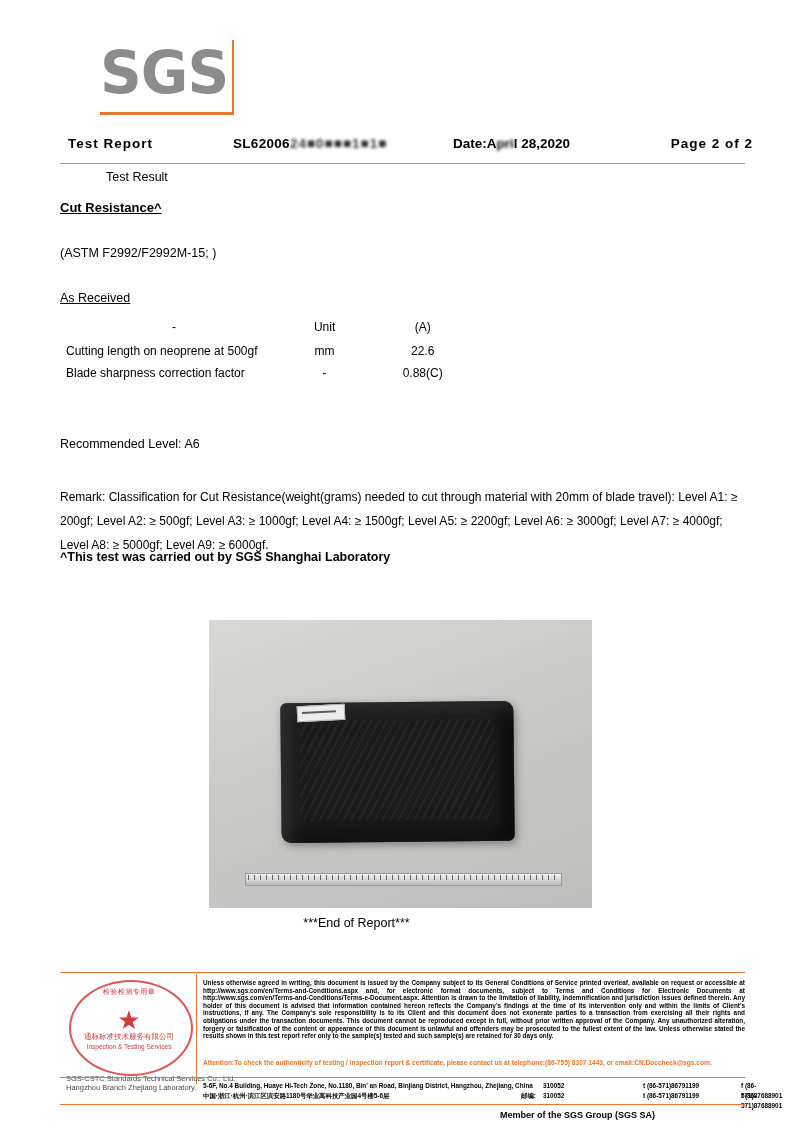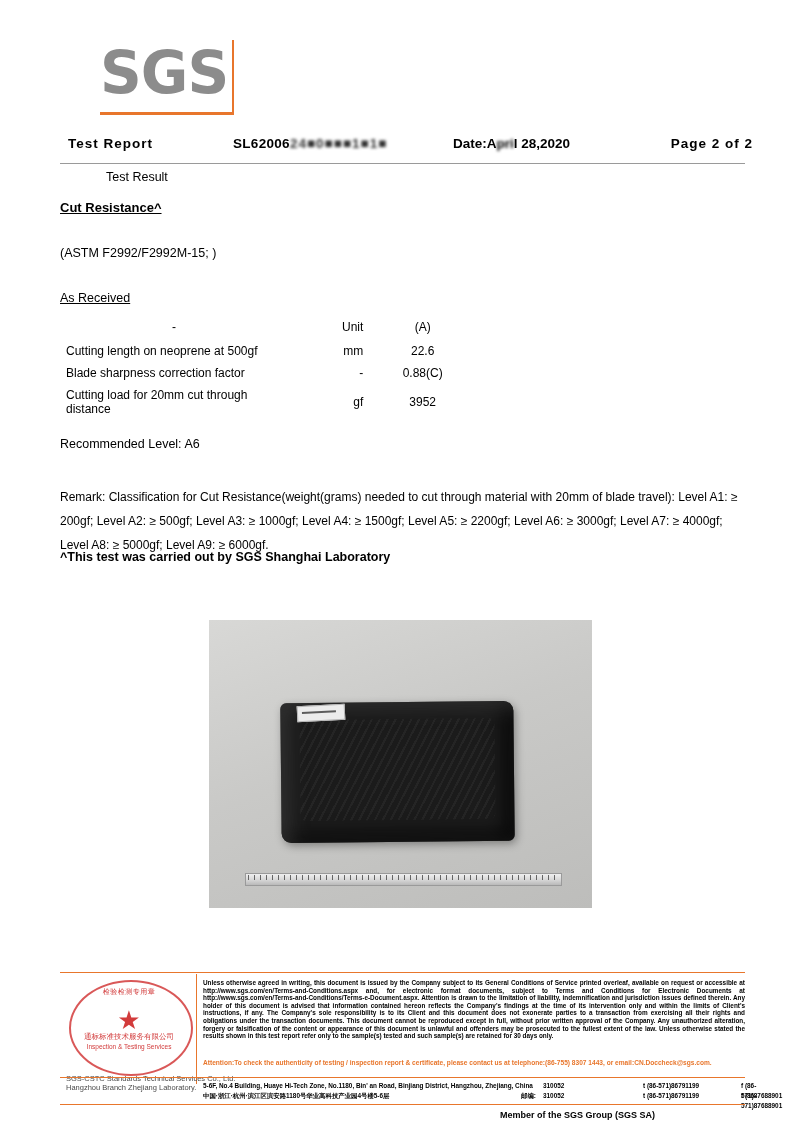--- a/index.html
+++ b/index.html
@@ -117,21 +117,21 @@
     top: 316px;
     width: 420px;
     border-collapse: collapse;
     font-size: 12px;
   }
   .res-table td {
     padding: 4px 2px;
     vertical-align: middle;
   }
   .res-table .c-name { width: 195px; padding-left: 6px; }
-  .res-table .c-unit { width: 70px; text-align: right; }
+  .res-table .c-unit { width: 70px; text-align: center; }
   .res-table .c-val  { width: 100px; text-align: center; }
   .res-table tr.head td { padding-bottom: 6px; }
 
   .rec-level { left: 60px; top: 436px; font-size: 12.5px; }
 
   .remark {
     position: absolute;
     left: 60px;
     top: 485px;
     width: 690px;
@@ -417,39 +417,35 @@
     <tr>
       <td class="c-name">Cutting length on neoprene at 500gf</td>
       <td class="c-unit">mm</td>
       <td class="c-val">22.6</td>
     </tr>
     <tr>
       <td class="c-name">Blade sharpness correction factor</td>
       <td class="c-unit">-</td>
       <td class="c-val">0.88(C)</td>
     </tr>
-    <tr>
-      <td class="c-name">Cutting load for 20mm cut through distance</td>
-      <td class="c-unit">gf</td>
-      <td class="c-val">3952</td>
-    </tr>
   </tbody>
     </table>
 
   <div class="txt rec-level">Recommended Level: A6</div>
   <div class="remark">Remark: Classification for Cut Resistance(weight(grams) needed to cut through material with 20mm of blade travel): Level A1: ≥ 200gf; Level A2: ≥ 500gf; Level A3: ≥ 1000gf; Level A4: ≥ 1500gf; Level A5: ≥ 2200gf; Level A6: ≥ 3000gf; Level A7: ≥ 4000gf; Level A8: ≥ 5000gf; Level A9: ≥ 6000gf.</div>
   <div class="footnote">^This test was carried out by SGS Shanghai Laboratory</div>
 
   <div class="photo-frame">
     <div class="photo-bg"></div>
     <div class="photo-cloth"></div>
     <div class="photo-tag"></div>
     <div class="photo-ruler"></div>
   </div>
 
+  <div class="end-report">***End of Report***</div>
 
   <div class="footer-rule-top"></div>
   <div class="footer-vline"></div>
 
   <div class="stamp">
     <div class="stamp-ellipse"></div>
     <div class="stamp-top-text">检验检测专用章</div>
     <div class="stamp-star">★</div>
     <div class="stamp-mid-text">通标标准技术服务有限公司</div>
     <div class="stamp-bot-text">Inspection &amp; Testing Services</div>

